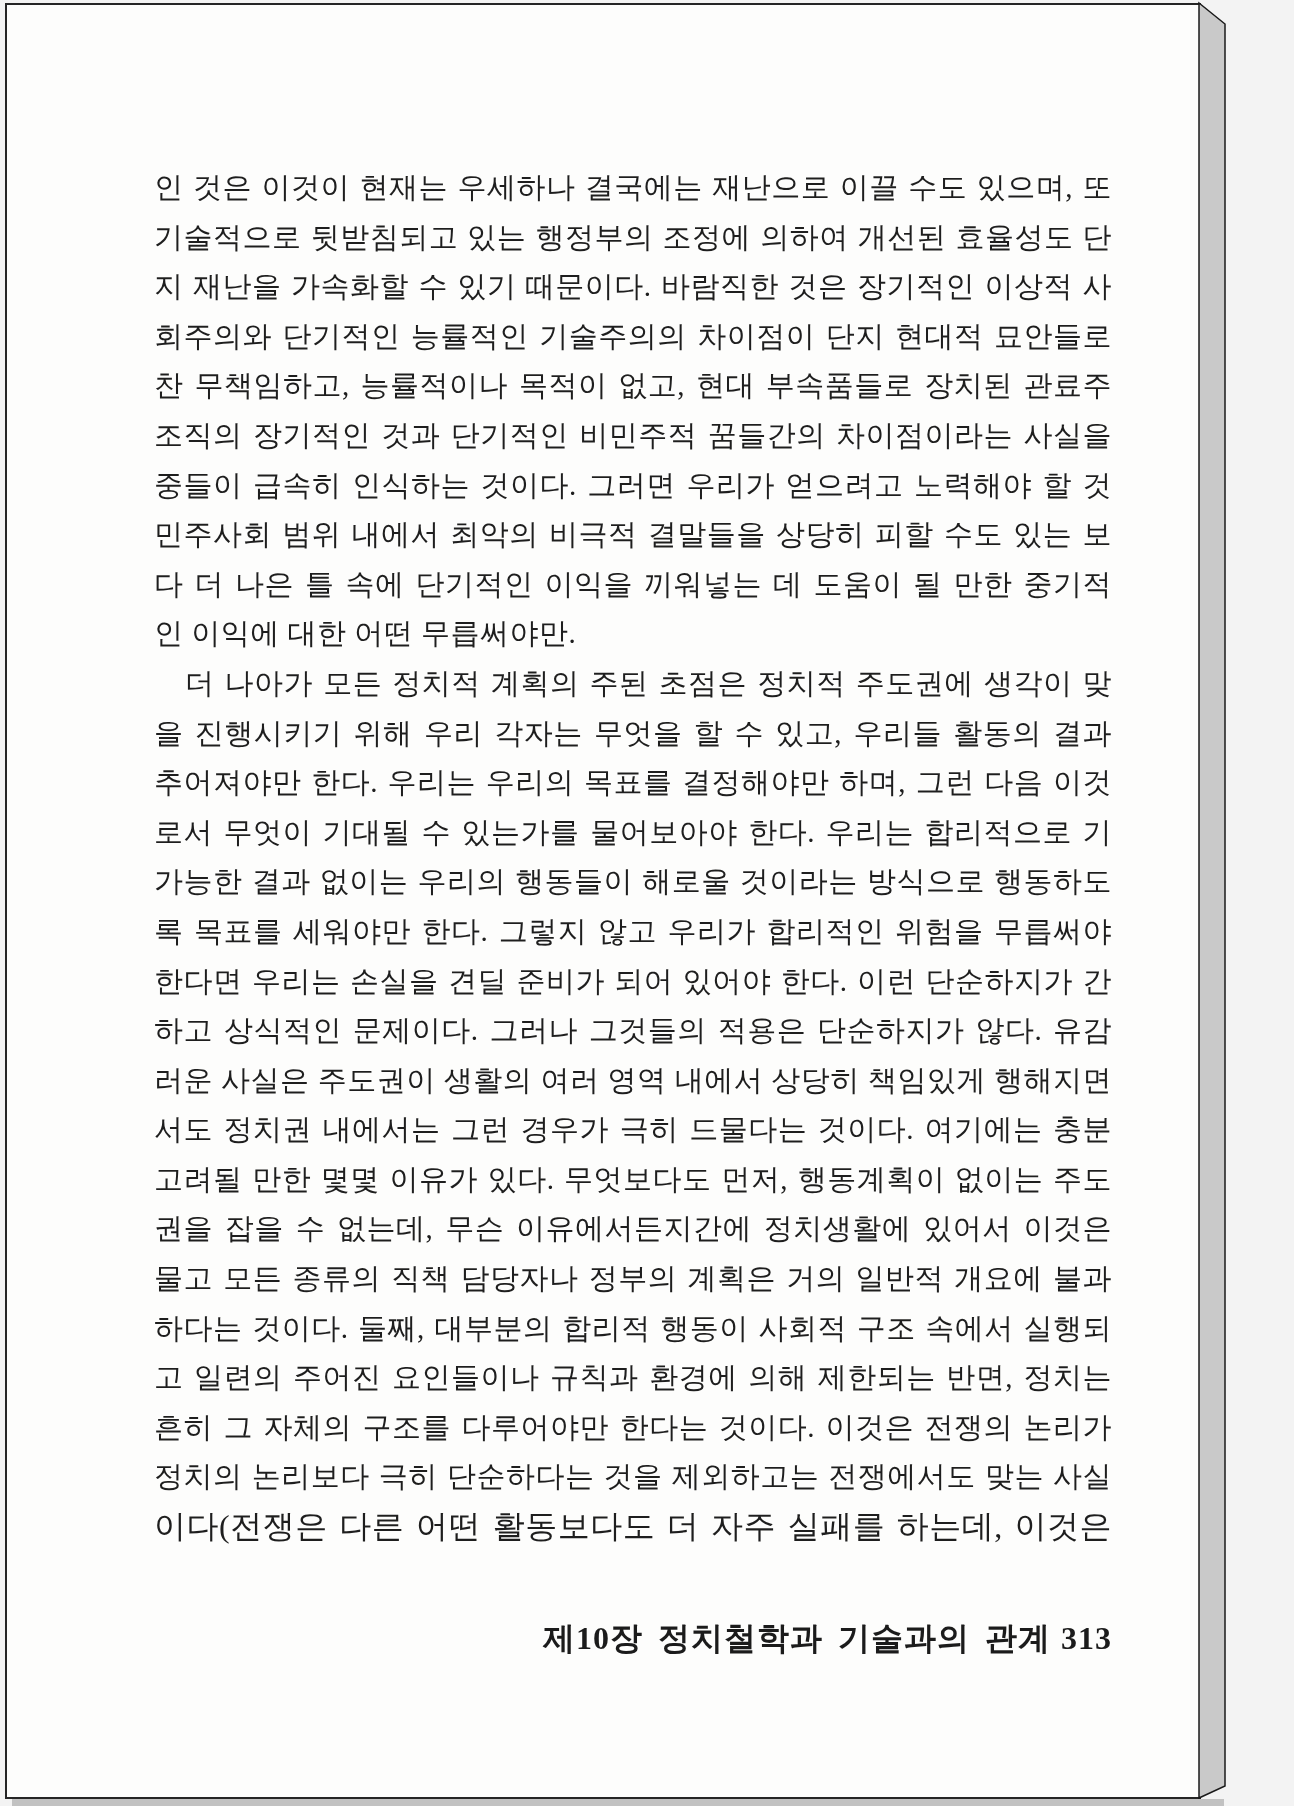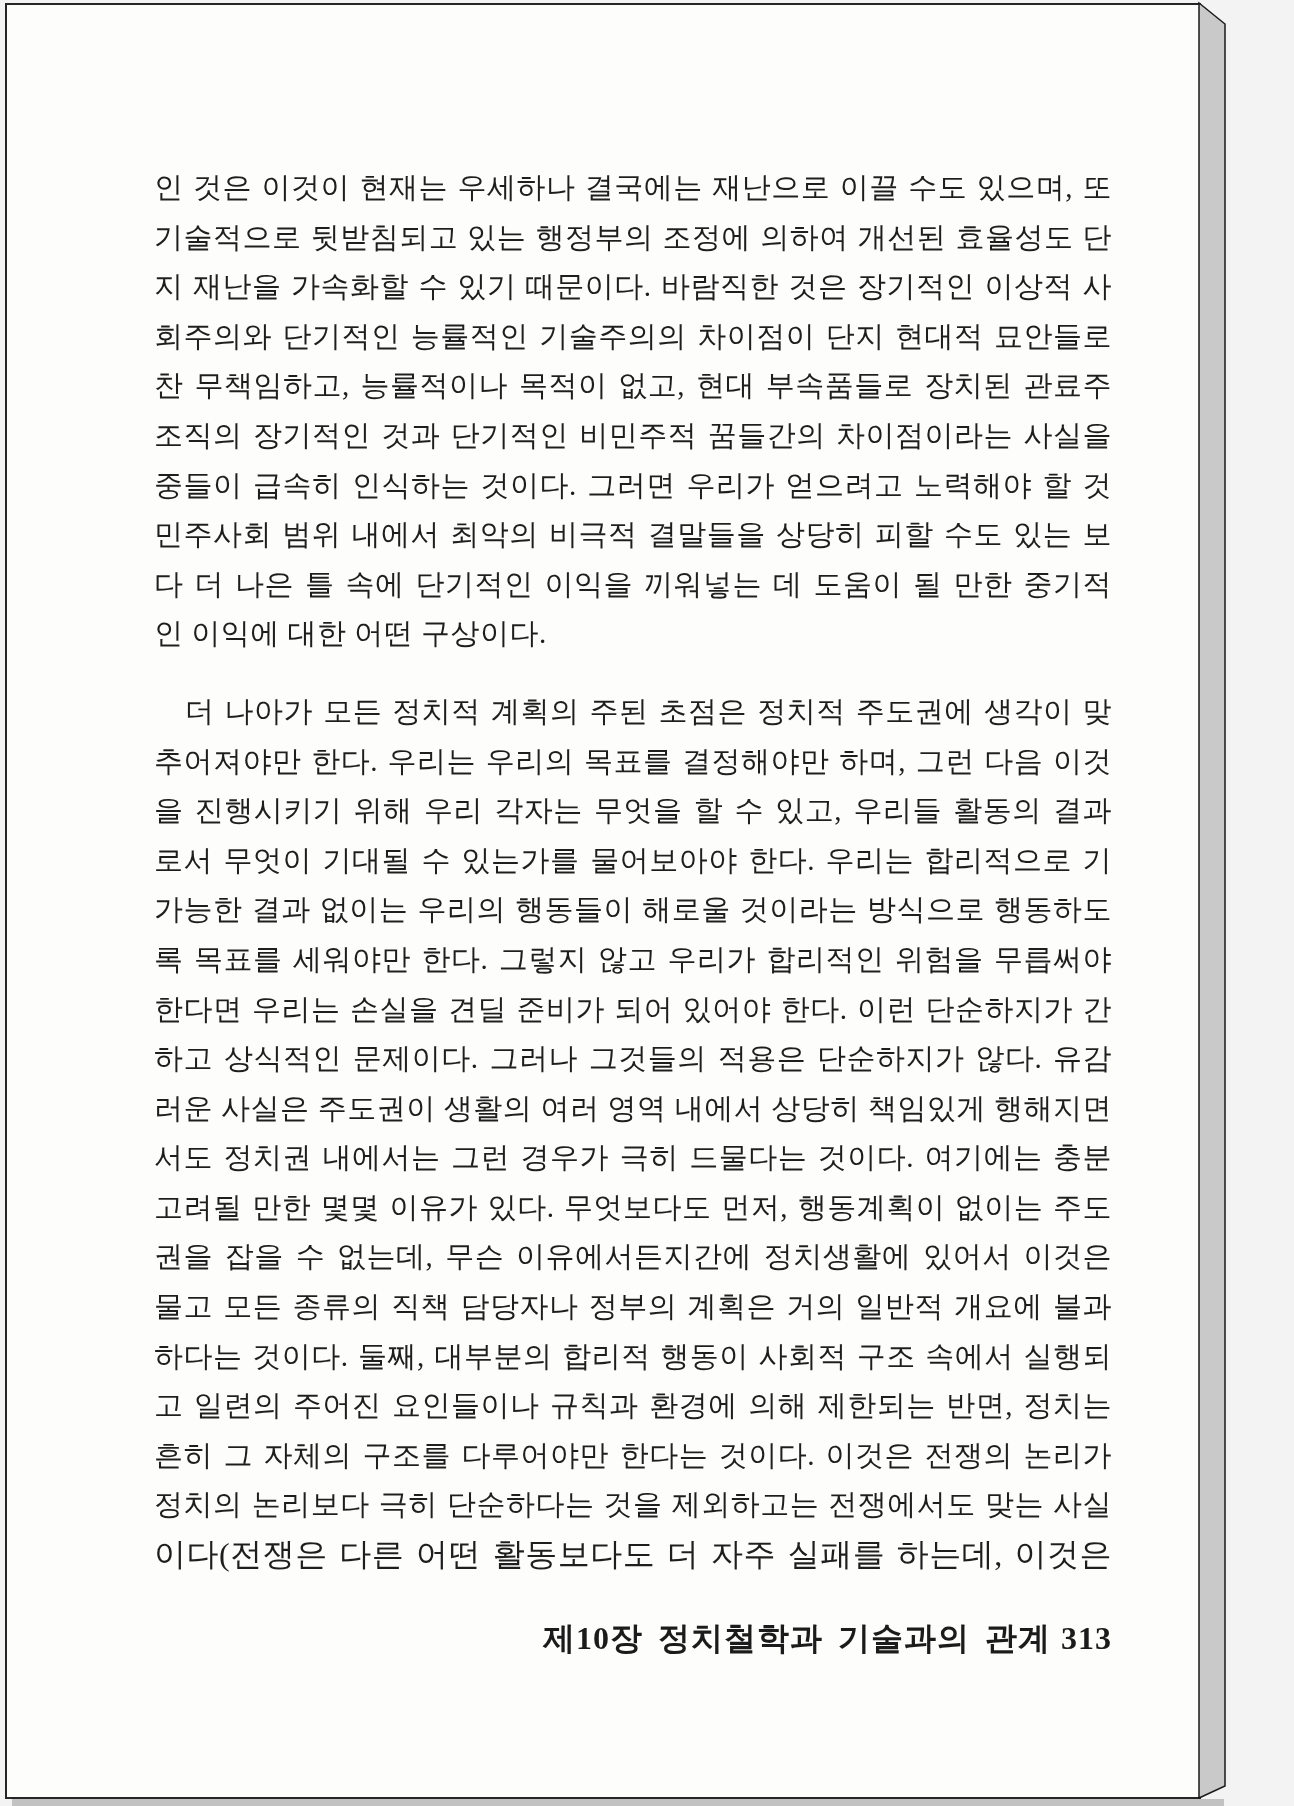--- a/index.html
+++ b/index.html
@@ -40,21 +40,21 @@
   .line {
     font-size: 29px;
     line-height: 49.6px;
     height: 49.6px;
     overflow: hidden;
     text-align: justify;
     text-align-last: justify;
     letter-spacing: 0.5px;
   }
   .line.para-end { text-align-last: left; }
-  .line.indent { text-indent: 31px; margin-top: 28px; }
+  .line.indent { text-indent: 31px; }
   .line.note { font-size: 32px; }
   .footer {
     position: absolute;
     left: 147px; top: 1612px;
     width: 958px;
     text-align: right;
     font-size: 32px;
     font-weight: bold;
     color: #1b1b1b;
     letter-spacing: 1px;
@@ -72,24 +72,24 @@
 
     <div class="line">인 것은 이것이 현재는 우세하나 결국에는 재난으로 이끌 수도 있으며, 또</div>
         <div class="line">기술적으로 뒷받침되고 있는 행정부의 조정에 의하여 개선된 효율성도 단</div>
         <div class="line">지 재난을 가속화할 수 있기 때문이다. 바람직한 것은 장기적인 이상적 사</div>
         <div class="line">회주의와 단기적인 능률적인 기술주의의 차이점이 단지 현대적 묘안들로 꽉</div>
         <div class="line">찬 무책임하고, 능률적이나 목적이 없고, 현대 부속품들로 장치된 관료주의</div>
         <div class="line">조직의 장기적인 것과 단기적인 비민주적 꿈들간의 차이점이라는 사실을 대</div>
         <div class="line">중들이 급속히 인식하는 것이다. 그러면 우리가 얻으려고 노력해야 할 것은</div>
         <div class="line">민주사회 범위 내에서 최악의 비극적 결말들을 상당히 피할 수도 있는 보</div>
         <div class="line">다 더 나은 틀 속에 단기적인 이익을 끼워넣는 데 도움이 될 만한 중기적</div>
-        <div class="line para-end">인 이익에 대한 어떤 구상이다.</div>
+        <div class="line para-end">인 이익에 대한 어떤 무릅써야만.</div>
         <div class="line indent">더 나아가 모든 정치적 계획의 주된 초점은 정치적 주도권에 생각이 맞</div>
+        <div class="line">을 진행시키기 위해 우리 각자는 무엇을 할 수 있고, 우리들 활동의 결과</div>
         <div class="line">추어져야만 한다. 우리는 우리의 목표를 결정해야만 하며, 그런 다음 이것</div>
-        <div class="line">을 진행시키기 위해 우리 각자는 무엇을 할 수 있고, 우리들 활동의 결과</div>
         <div class="line">로서 무엇이 기대될 수 있는가를 물어보아야 한다. 우리는 합리적으로 기대</div>
         <div class="line">가능한 결과 없이는 우리의 행동들이 해로울 것이라는 방식으로 행동하도</div>
         <div class="line">록 목표를 세워야만 한다. 그렇지 않고 우리가 합리적인 위험을 무릅써야만</div>
         <div class="line">한다면 우리는 손실을 견딜 준비가 되어 있어야 한다. 이런 단순하지가 간단</div>
         <div class="line">하고 상식적인 문제이다. 그러나 그것들의 적용은 단순하지가 않다. 유감스</div>
         <div class="line">러운 사실은 주도권이 생활의 여러 영역 내에서 상당히 책임있게 행해지면</div>
         <div class="line">서도 정치권 내에서는 그런 경우가 극히 드물다는 것이다. 여기에는 충분히</div>
         <div class="line">고려될 만한 몇몇 이유가 있다. 무엇보다도 먼저, 행동계획이 없이는 주도</div>
         <div class="line">권을 잡을 수 없는데, 무슨 이유에서든지간에 정치생활에 있어서 이것은 드</div>
         <div class="line">물고 모든 종류의 직책 담당자나 정부의 계획은 거의 일반적 개요에 불과</div>

